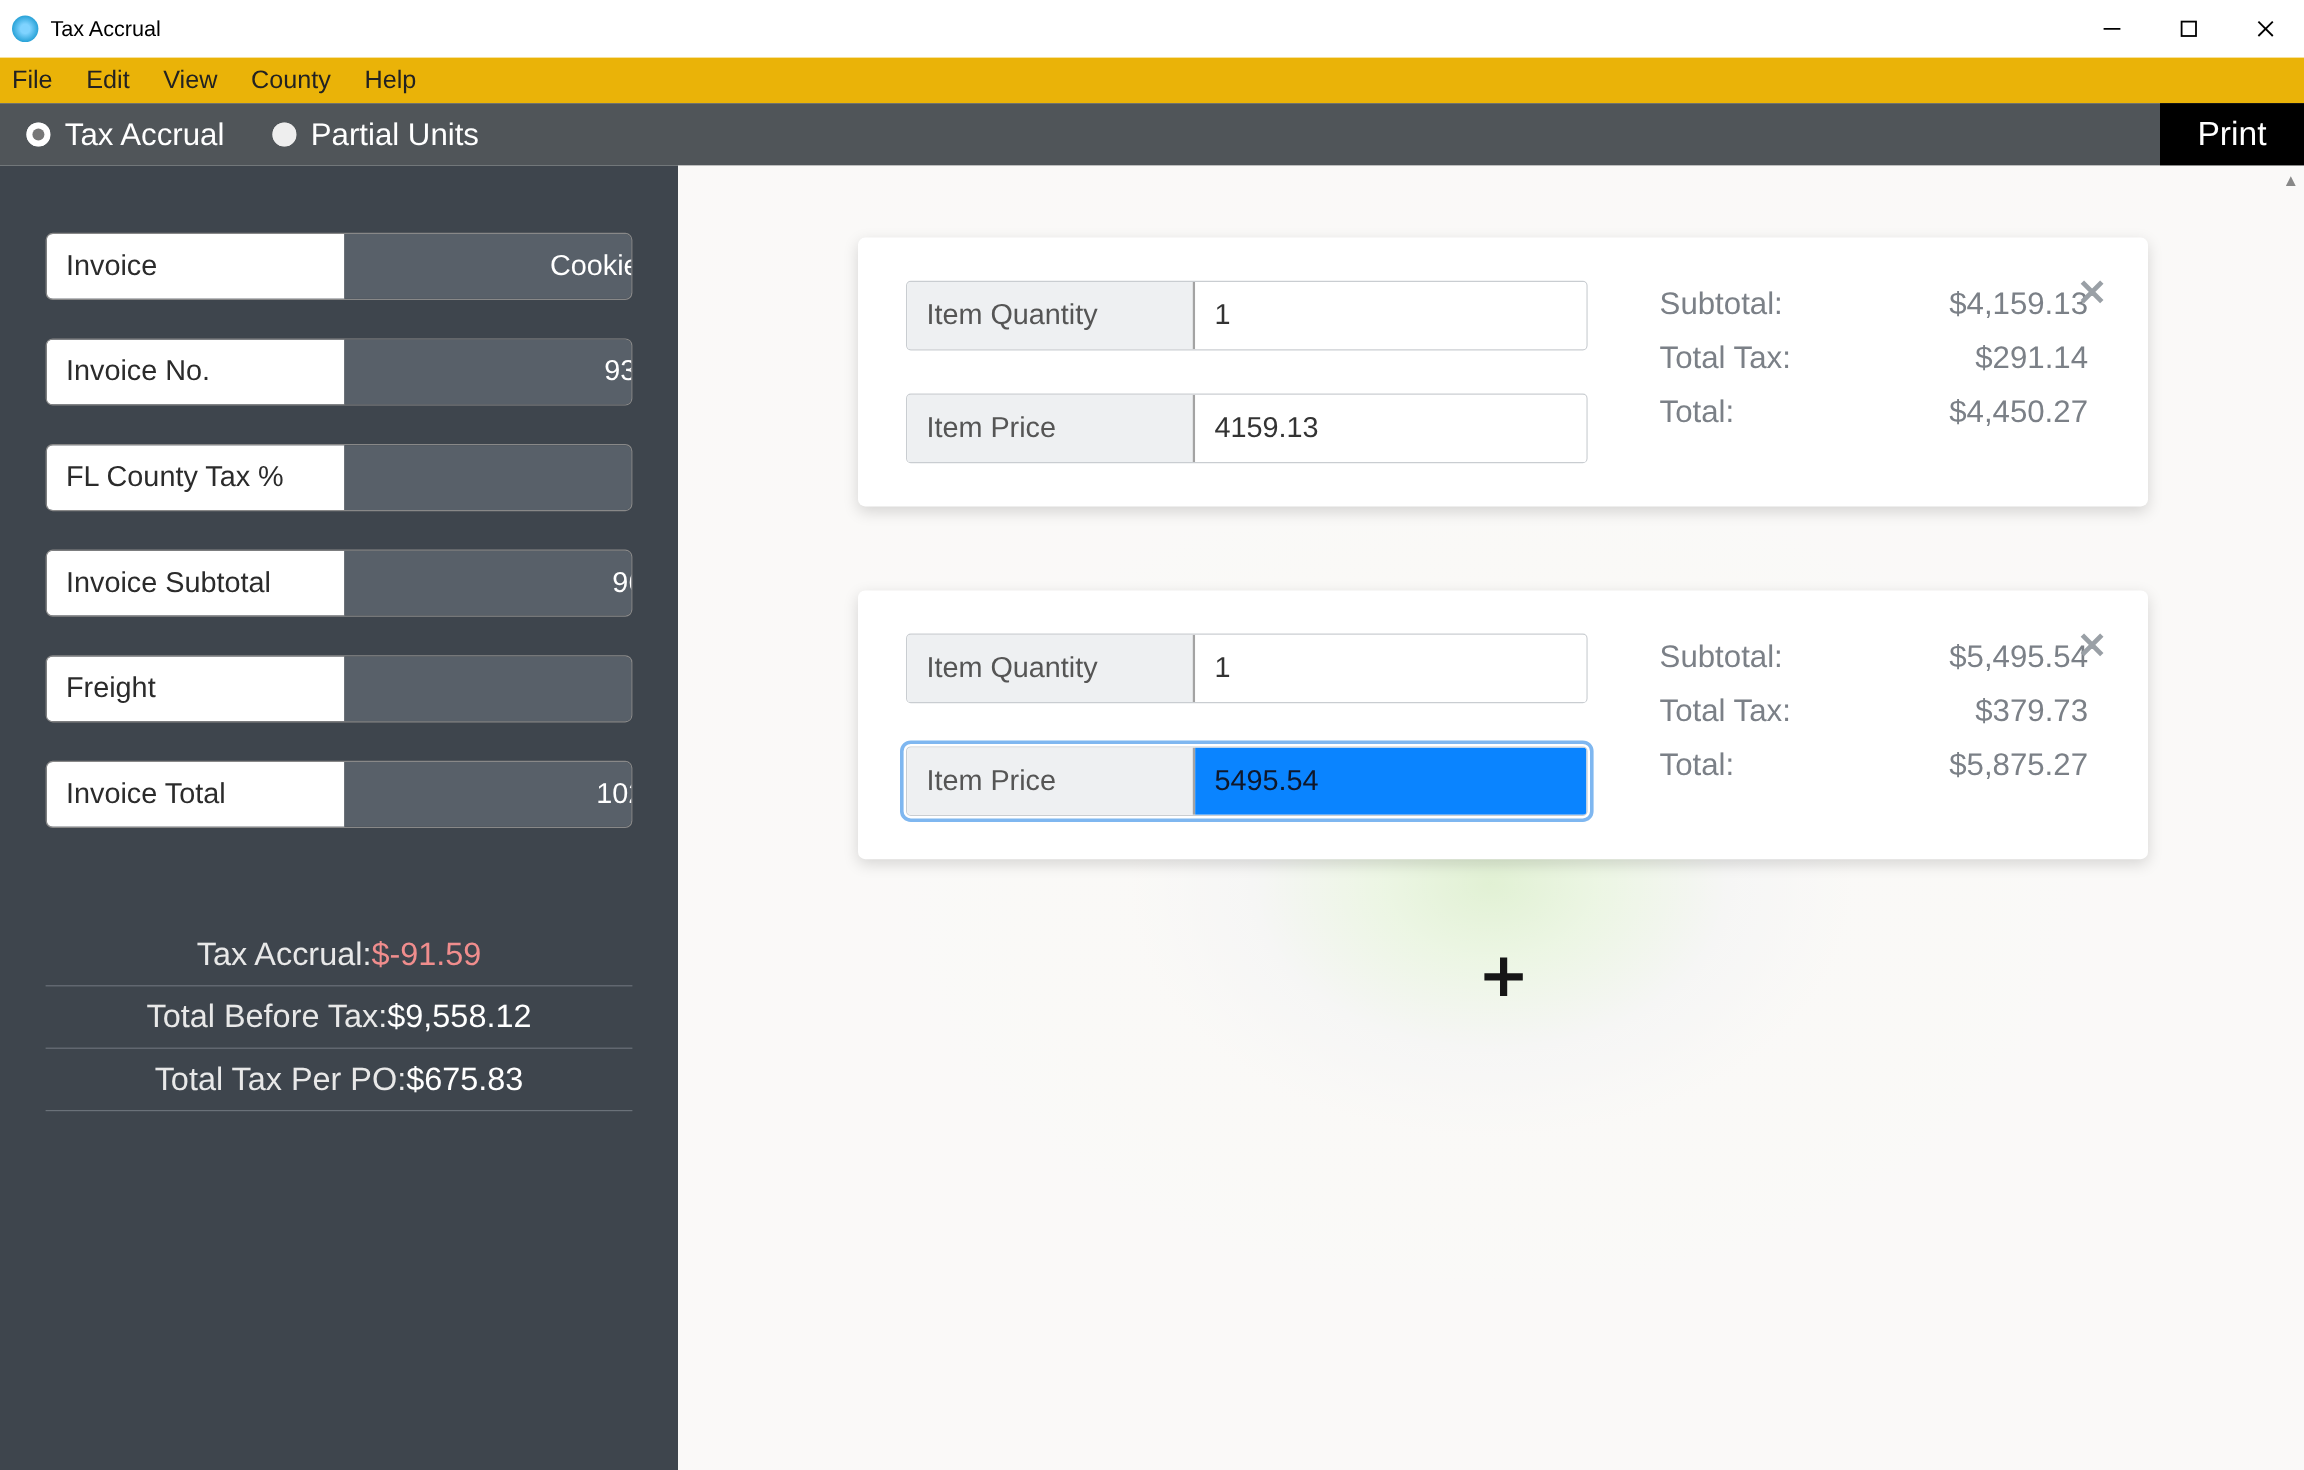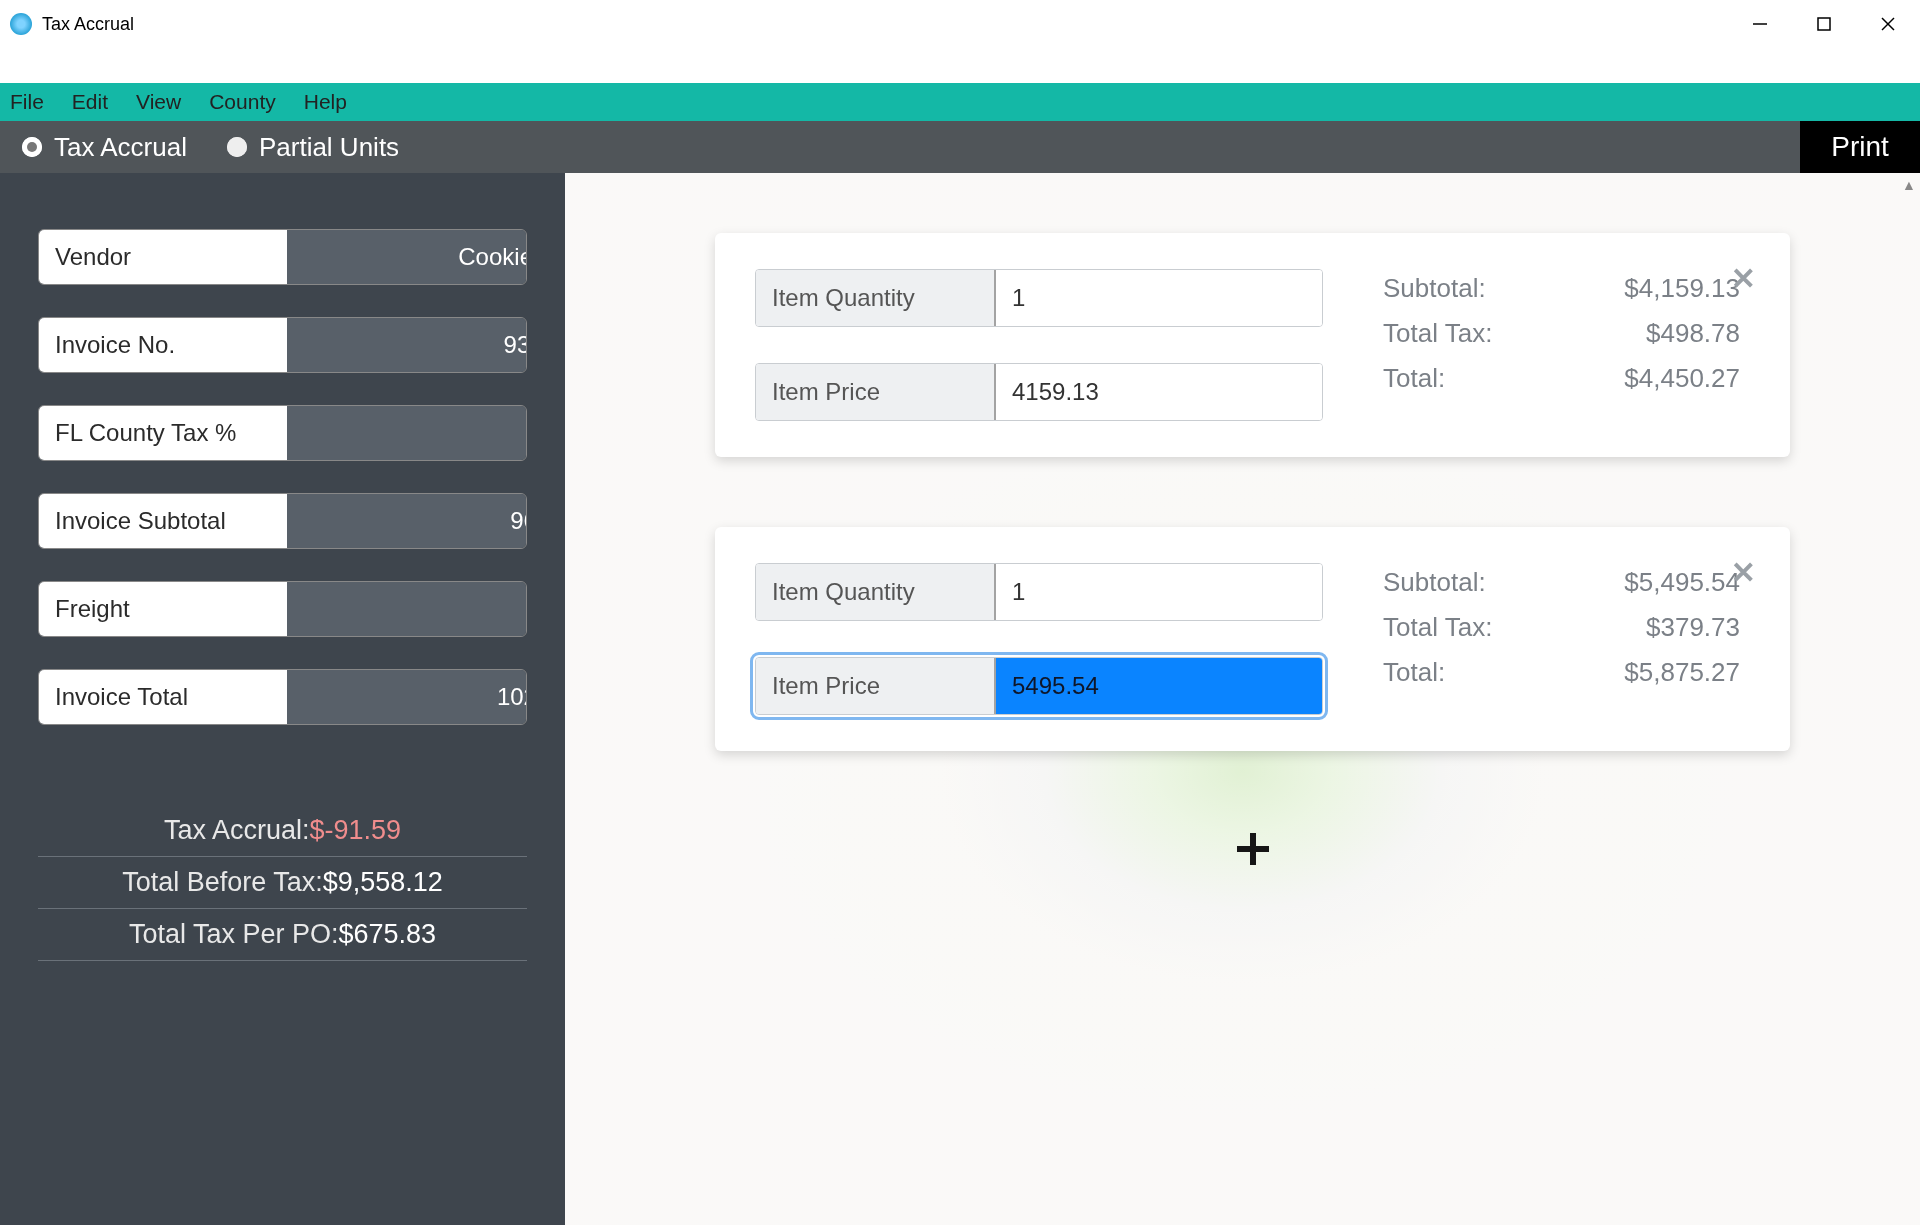--- a/index.html
+++ b/index.html
@@ -26,28 +26,27 @@
   .win-btn {
     width: 64px; height: 100%;
     display: flex; align-items: center; justify-content: center;
     font-size: 18px; cursor: pointer;
   }
   .win-btn svg { stroke: #000; stroke-width: 1.5; fill: none; }
 
   
   .menubar {
     height: 38px;
-    background: #14b8a6;
+    background: #eab308;
     display: flex;
     align-items: center;
     padding-left: 10px;
     gap: 28px;
     font-size: 21px;
     color: #222;
-    margin-top: 35px;
   }
   .menubar span { cursor: pointer; }
 
   
   .optionbar {
     height: 52px;
     background: rgba(65,70,75,0.92);
     display: flex;
     align-items: center;
     padding-left: 22px;
@@ -257,21 +256,21 @@
   <div class="print-btn">
     <span>Print</span>
   </div>
 </div>
 
 <div class="body">
 
   <div class="sidebar">
 
     <div class="field-row">
-      <div class="field-label">Vendor</div>
+      <div class="field-label">Invoice</div>
       <input class="field-value" value="Cookies, Inc." style="">
     </div>
     <div class="field-row">
       <div class="field-label">Invoice No.</div>
       <input class="field-value" value="9303998" style="">
     </div>
     <div class="field-row">
       <div class="field-label">FL County Tax %</div>
       <input class="field-value" value="0.01" style="">
     </div>
@@ -319,21 +318,21 @@
           <input class="card-field-input" value="4159.13" style="">
         </div>
       </div>
       <div class="card-right">
         <div class="card-right-row">
           <span>Subtotal:</span>
           <span class="v">$4,159.13</span>
         </div>
         <div class="card-right-row">
           <span>Total Tax:</span>
-          <span class="v">$498.78</span>
+          <span class="v">$291.14</span>
         </div>
         <div class="card-right-row">
           <span>Total:</span>
           <span class="v">$4,450.27</span>
         </div>
       </div>
     </div>
 
     <div class="card">
       <span class="card-close">✕</span>

